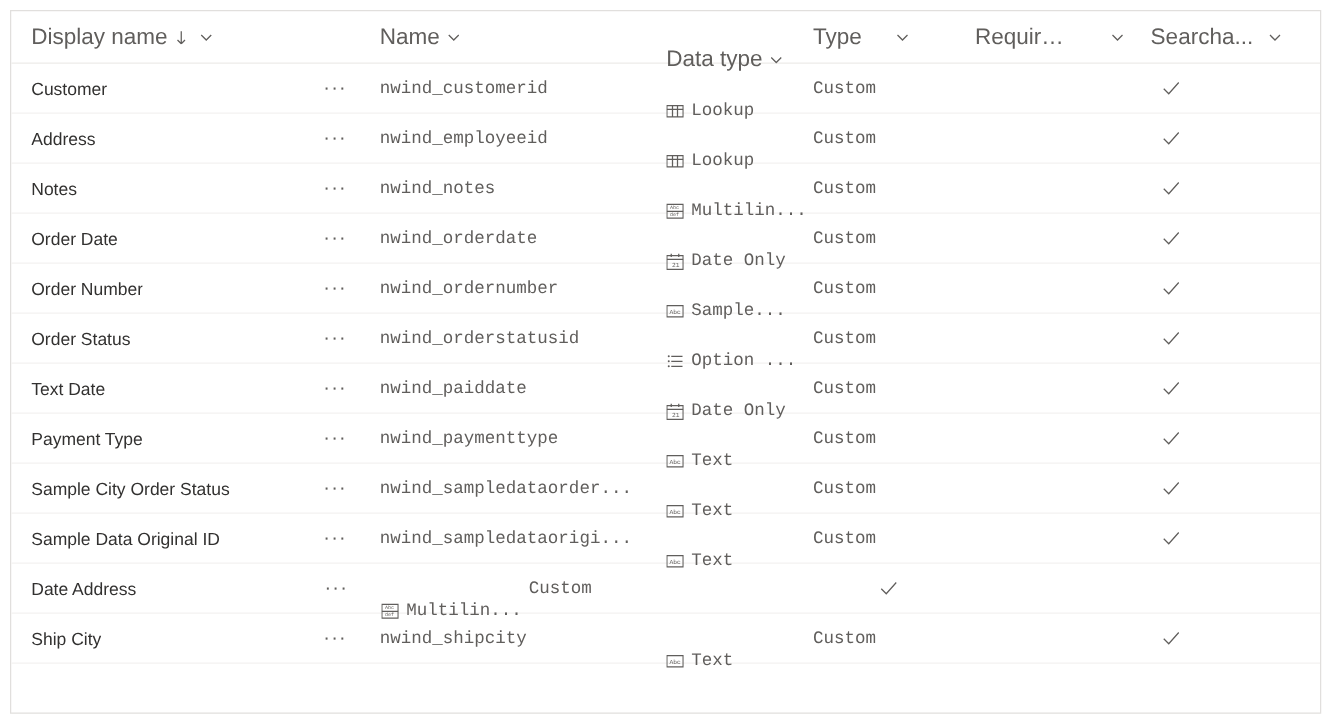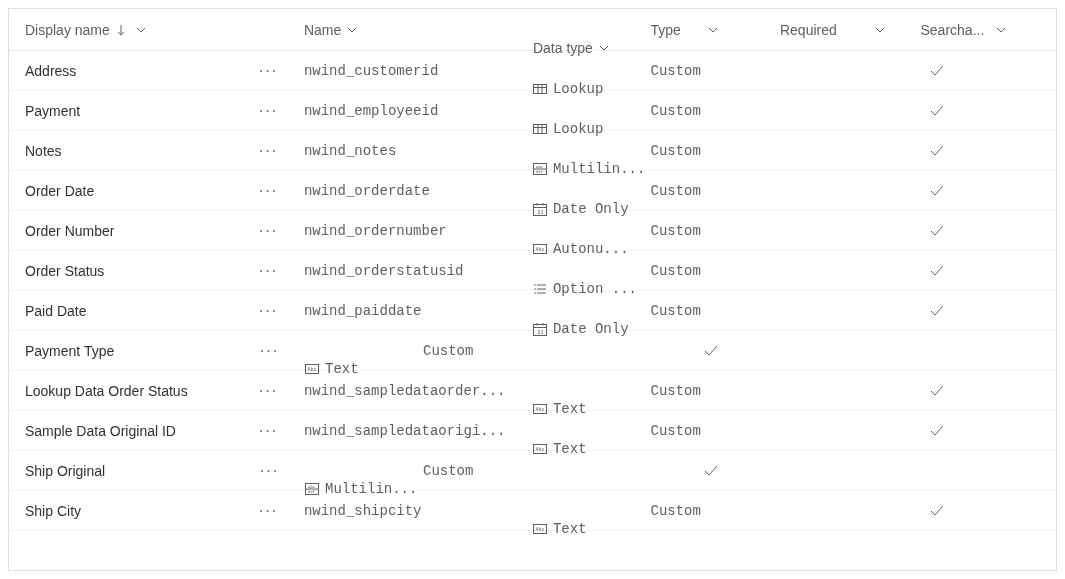--- a/index.html
+++ b/index.html
@@ -20,21 +20,21 @@
     display: flex;
     align-items: center;
     height: 42px;
     border-bottom: 1px solid #edebe9;
     padding: 0 16px;
   }
   .header-cell {
     display: flex;
     align-items: center;
     color: #605e5c;
-    font-size: 14px;
+    font-size: 18px;
     font-weight: 400;
     cursor: pointer;
     user-select: none;
     white-space: nowrap;
     overflow: hidden;
   }
   .header-label {
     overflow: hidden;
     text-overflow: ellipsis;
   }
@@ -151,21 +151,21 @@
         <svg width="10" height="6" viewBox="0 0 10 6">
             <path d="M1 1 L5 5 L9 1" stroke="#605e5c" stroke-width="1" fill="none"></path>
           </svg>
       </span>
     </div>
   </div>
 
   <div id="rows-host">
       <div class="data-row">
         <div class="cell col-display">
-          <span class="cell-text">Address</span>
+          <span class="cell-text">Customer</span>
         </div>
         <div class="cell col-actions">
           <span class="more-btn">···</span>
         </div>
         <div class="cell col-name muted">
           <span class="cell-text">nwind_customerid</span>
         </div>
         <div class="cell col-dtype muted">
           <span class="dtype-icon">
             <svg width="14" height="14" viewBox="0 0 14 14">
@@ -184,21 +184,21 @@
         <div class="cell col-search">
           <span class="check">
             <svg width="14" height="12" viewBox="0 0 14 12">
               <path d="M1 6 L5 10 L13 1" stroke="#605e5c" stroke-width="1" fill="none"></path>
             </svg>
           </span>
         </div>
       </div>
       <div class="data-row">
         <div class="cell col-display">
-          <span class="cell-text">Payment</span>
+          <span class="cell-text">Address</span>
         </div>
         <div class="cell col-actions">
           <span class="more-btn">···</span>
         </div>
         <div class="cell col-name muted">
           <span class="cell-text">nwind_employeeid</span>
         </div>
         <div class="cell col-dtype muted">
           <span class="dtype-icon">
             <svg width="14" height="14" viewBox="0 0 14 14">
@@ -299,21 +299,21 @@
         <div class="cell col-name muted">
           <span class="cell-text">nwind_ordernumber</span>
         </div>
         <div class="cell col-dtype muted">
           <span class="dtype-icon">
             <svg width="14" height="14" viewBox="0 0 14 14">
               <rect x="0.5" y="2.5" width="13" height="9" fill="none" stroke="#605e5c"></rect>
               <text x="2.5" y="9" font-size="5" fill="#605e5c">Abc</text>
             </svg>
           </span>
-          <span class="cell-text">Autonu...</span>
+          <span class="cell-text">Sample...</span>
         </div>
         <div class="cell col-type muted">
           <span class="cell-text">Custom</span>
         </div>
         <div class="cell col-req"></div>
         <div class="cell col-search">
           <span class="check">
             <svg width="14" height="12" viewBox="0 0 14 12">
               <path d="M1 6 L5 10 L13 1" stroke="#605e5c" stroke-width="1" fill="none"></path>
             </svg>
@@ -350,21 +350,21 @@
         <div class="cell col-search">
           <span class="check">
             <svg width="14" height="12" viewBox="0 0 14 12">
               <path d="M1 6 L5 10 L13 1" stroke="#605e5c" stroke-width="1" fill="none"></path>
             </svg>
           </span>
         </div>
       </div>
       <div class="data-row">
         <div class="cell col-display">
-          <span class="cell-text">Paid Date</span>
+          <span class="cell-text">Text Date</span>
         </div>
         <div class="cell col-actions">
           <span class="more-btn">···</span>
         </div>
         <div class="cell col-name muted">
           <span class="cell-text">nwind_paiddate</span>
         </div>
         <div class="cell col-dtype muted">
           <span class="dtype-icon">
             <svg width="14" height="14" viewBox="0 0 14 14">
@@ -389,20 +389,23 @@
           </span>
         </div>
       </div>
       <div class="data-row">
         <div class="cell col-display">
           <span class="cell-text">Payment Type</span>
         </div>
         <div class="cell col-actions">
           <span class="more-btn">···</span>
         </div>
+        <div class="cell col-name muted">
+          <span class="cell-text">nwind_paymenttype</span>
+        </div>
         <div class="cell col-dtype muted">
           <span class="dtype-icon">
             <svg width="14" height="14" viewBox="0 0 14 14">
               <rect x="0.5" y="2.5" width="13" height="9" fill="none" stroke="#605e5c"></rect>
               <text x="2.5" y="9" font-size="5" fill="#605e5c">Abc</text>
             </svg>
           </span>
           <span class="cell-text">Text</span>
         </div>
         <div class="cell col-type muted">
@@ -412,21 +415,21 @@
         <div class="cell col-search">
           <span class="check">
             <svg width="14" height="12" viewBox="0 0 14 12">
               <path d="M1 6 L5 10 L13 1" stroke="#605e5c" stroke-width="1" fill="none"></path>
             </svg>
           </span>
         </div>
       </div>
       <div class="data-row">
         <div class="cell col-display">
-          <span class="cell-text">Lookup Data Order Status</span>
+          <span class="cell-text">Sample City Order Status</span>
         </div>
         <div class="cell col-actions">
           <span class="more-btn">···</span>
         </div>
         <div class="cell col-name muted">
           <span class="cell-text">nwind_sampledataorder...</span>
         </div>
         <div class="cell col-dtype muted">
           <span class="dtype-icon">
             <svg width="14" height="14" viewBox="0 0 14 14">
@@ -474,21 +477,21 @@
         <div class="cell col-search">
           <span class="check">
             <svg width="14" height="12" viewBox="0 0 14 12">
               <path d="M1 6 L5 10 L13 1" stroke="#605e5c" stroke-width="1" fill="none"></path>
             </svg>
           </span>
         </div>
       </div>
       <div class="data-row">
         <div class="cell col-display">
-          <span class="cell-text">Ship Original</span>
+          <span class="cell-text">Date Address</span>
         </div>
         <div class="cell col-actions">
           <span class="more-btn">···</span>
         </div>
         <div class="cell col-dtype muted">
           <span class="dtype-icon">
             <svg width="14" height="14" viewBox="0 0 14 14">
               <rect x="0.5" y="1.5" width="13" height="11" fill="none" stroke="#605e5c"></rect>
               <line x1="0.5" y1="7" x2="13.5" y2="7" stroke="#605e5c"></line>
               <text x="3" y="5.5" font-size="4" fill="#605e5c">Abc</text>

